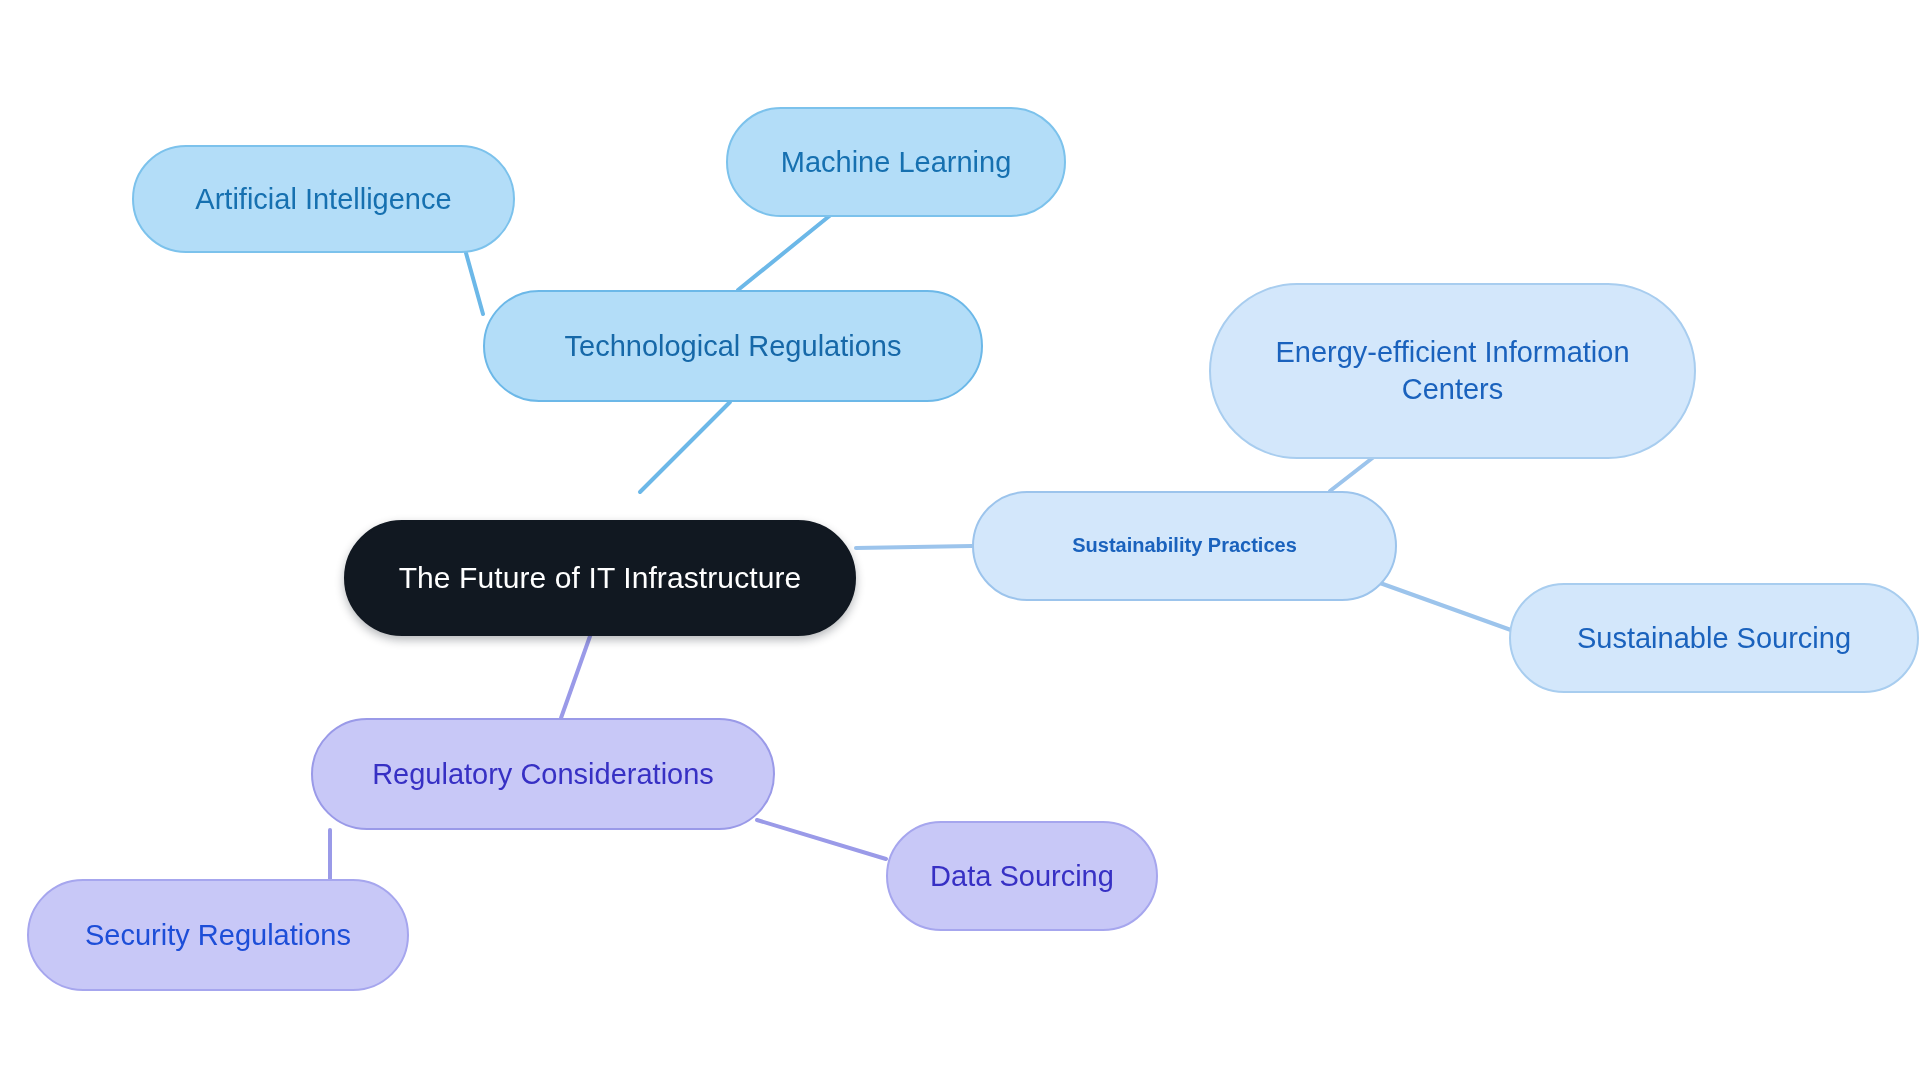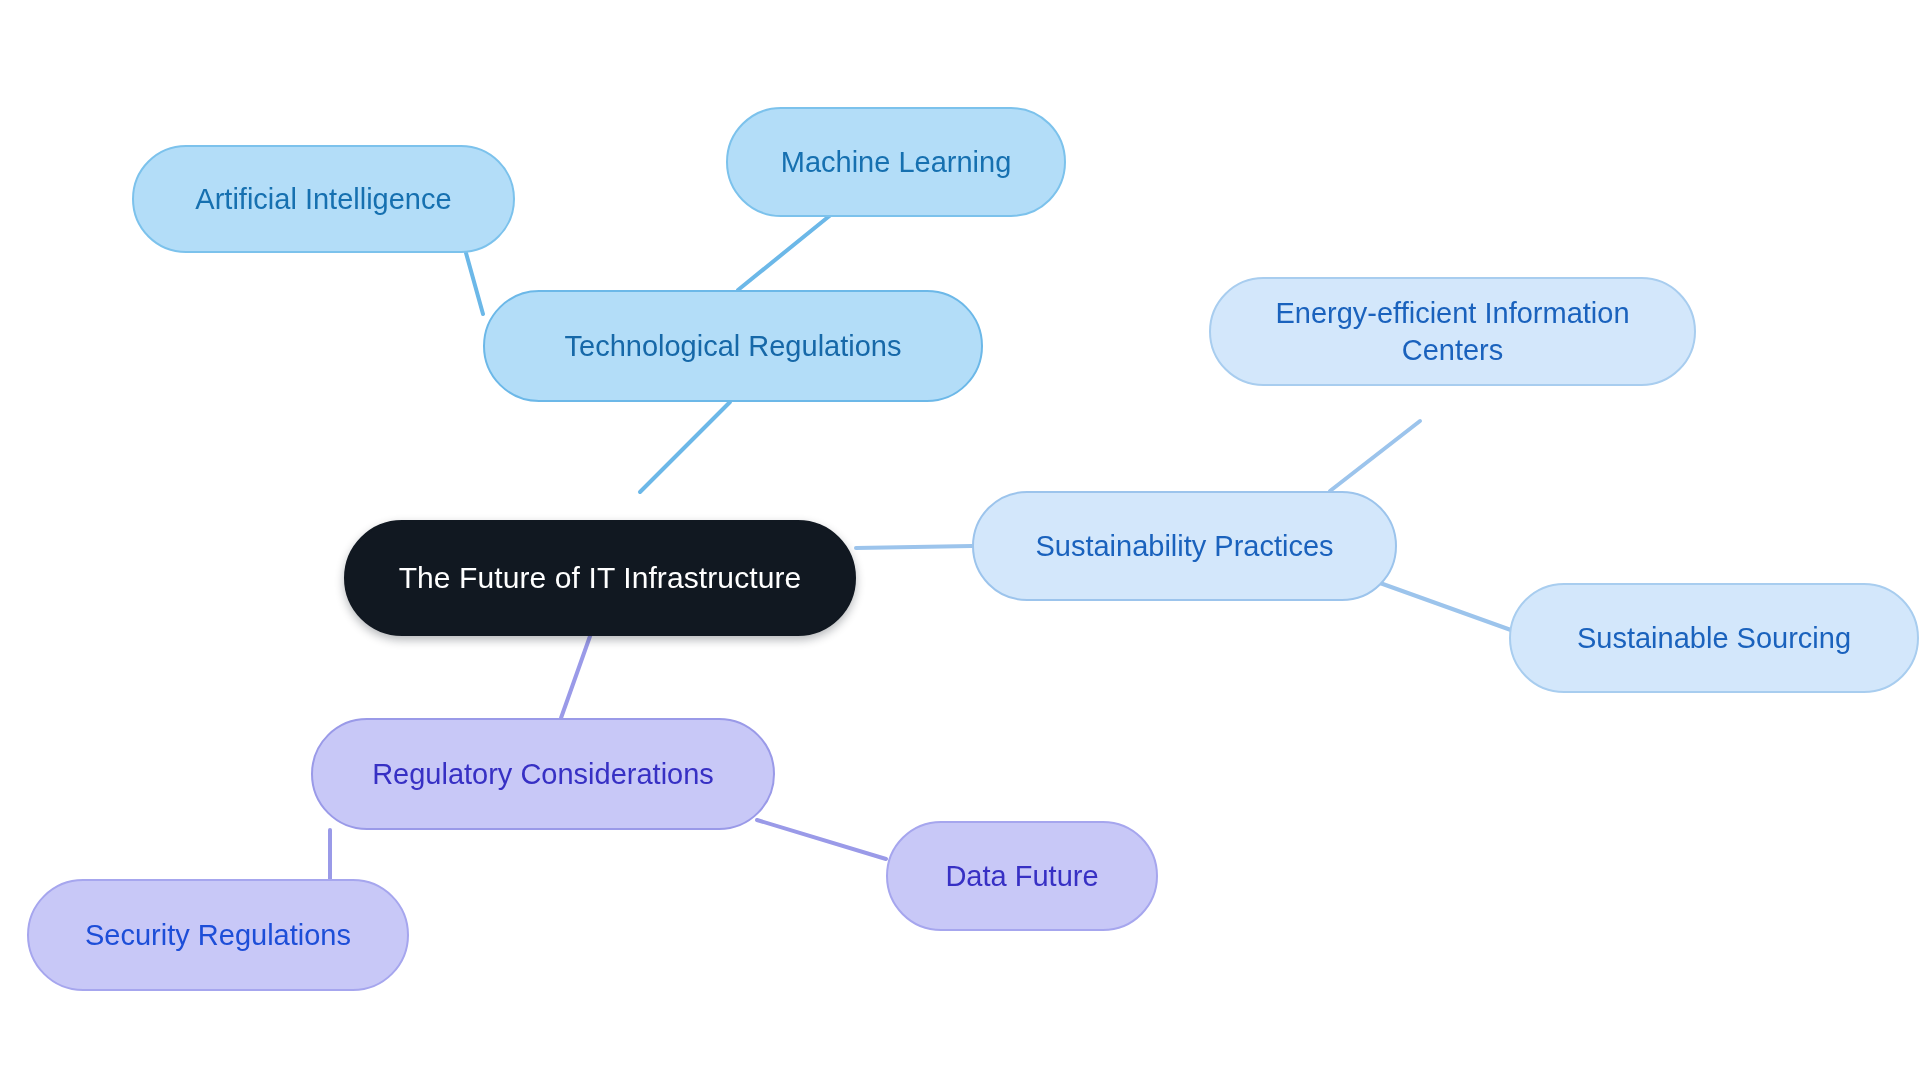--- a/index.html
+++ b/index.html
@@ -54,21 +54,22 @@
   .node-blue-leaf {
     background: #b3ddf8;
     border-color: #7cc2ec;
     color: #1670b0;
     font-size: 29px;
   }
   .node-lightblue-main {
     background: #d3e7fb;
     border-color: #9cc4ec;
     color: #1a62bd;
-    font-size: 29px;
+    font-size: 20px;
+    font-weight: bold;
   }
   .node-lightblue-leaf {
     background: #d3e7fb;
     border-color: #a8cdef;
     color: #1a62bd;
     font-size: 29px;
   }
   .node-purple-main {
     background: #c8c8f7;
     border-color: #9a9ae8;
@@ -98,21 +99,21 @@
       <line x1="330" y1="830" x2="330" y2="879" stroke="#9a9ae8" stroke-width="4" stroke-linecap="round"></line>
       <line x1="757" y1="820" x2="886" y2="859" stroke="#9a9ae8" stroke-width="4" stroke-linecap="round"></line>
     </svg>
 
   <div id="node-layer">
       <div class="node node-root" style="left: 344px; top: 520px; width: 512px; height: 116px; background: rgb(17, 24, 33); color: rgb(255, 255, 255);"><span>The Future of IT Infrastructure</span></div>
       <div class="node node-blue-main" style="left: 483px; top: 290px; width: 500px; height: 112px; background: rgb(179, 221, 248); border-color: rgb(108, 184, 232); color: rgb(22, 104, 168);"><span>Technological Regulations</span></div>
       <div class="node node-blue-leaf" style="left: 132px; top: 145px; width: 383px; height: 108px; background: rgb(179, 221, 248); border-color: rgb(124, 194, 236); color: rgb(22, 112, 176);"><span>Artificial Intelligence</span></div>
       <div class="node node-blue-leaf" style="left: 726px; top: 99px; width: 340px; height: 110px; background: rgb(179, 221, 248); border-color: rgb(124, 194, 236); color: rgb(22, 112, 176); margin-top: 8px;"><span>Machine Learning</span></div>
       <div class="node node-lightblue-main" style="left: 972px; top: 491px; width: 425px; height: 110px; background: rgb(211, 231, 251); border-color: rgb(156, 196, 236); color: rgb(26, 98, 189);"><span>Sustainability Practices</span></div>
-      <div class="node node-lightblue-leaf" style="left: 1209px; top: 277px; width: 487px; height: 109px; background: rgb(211, 231, 251); border-color: rgb(168, 205, 239); color: rgb(26, 98, 189); text-align: center;"><span>Energy-efficient Information
+      <div class="node node-lightblue-leaf" style="left: 1209px; top: 283px; width: 487px; height: 176px; background: rgb(211, 231, 251); border-color: rgb(168, 205, 239); color: rgb(26, 98, 189); text-align: center;"><span>Energy-efficient Information
 Centers</span></div>
       <div class="node node-lightblue-leaf" style="left: 1509px; top: 583px; width: 410px; height: 110px; background: rgb(211, 231, 251); border-color: rgb(168, 205, 239); color: rgb(26, 98, 189);"><span>Sustainable Sourcing</span></div>
       <div class="node node-purple-main" style="left: 311px; top: 718px; width: 464px; height: 112px; background: rgb(200, 200, 247); border-color: rgb(154, 154, 232); color: rgb(55, 48, 196);"><span>Regulatory Considerations</span></div>
       <div class="node node-purple-leaf" style="left: 27px; top: 879px; width: 382px; height: 112px; background: rgb(200, 200, 247); border-color: rgb(166, 166, 238); color: #1d4ed8;"><span>Security Regulations</span></div>
-      <div class="node node-purple-leaf" style="left: 886px; top: 821px; width: 272px; height: 110px; background: rgb(200, 200, 247); border-color: rgb(166, 166, 238); color: rgb(55, 48, 196);"><span>Data Future</span></div>
+      <div class="node node-purple-leaf" style="left: 886px; top: 821px; width: 272px; height: 110px; background: rgb(200, 200, 247); border-color: rgb(166, 166, 238); color: rgb(55, 48, 196);"><span>Data Sourcing</span></div>
     </div>
 
 </div>
 
 </body></html>

